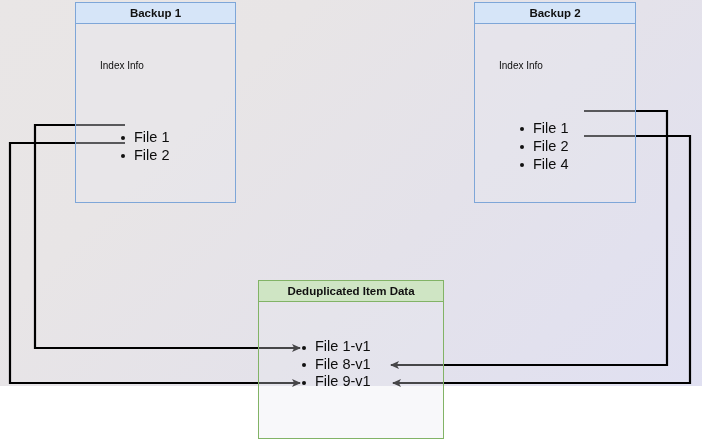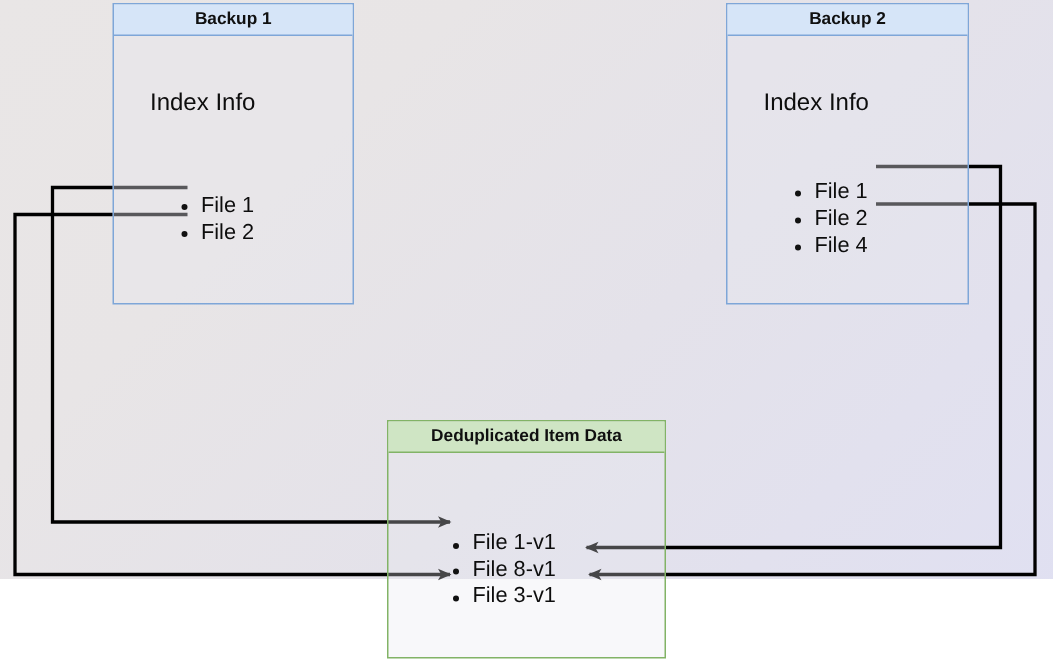--- a/index.html
+++ b/index.html
@@ -54,21 +54,21 @@
     border-bottom: 1px solid #82b366;
   }
   .node-body {
     position: relative;
     height: calc(100% - 21px);
   }
   .index-label {
     position: absolute;
     left: 24px;
     top: 36px;
-    font-size: 16px;
+    font-size: 10px;
     color: #0d0d0d;
     white-space: nowrap;
     text-align: center;
   }
   .file-list {
     position: absolute;
     margin: 0;
     padding: 0;
     list-style: none;
   }
@@ -86,25 +86,25 @@
     position: absolute;
     left: 3px;
     top: 7.5px;
     width: 4px;
     height: 4px;
     border-radius: 50%;
     background: #111111;
   }
   
   #backup-1 { left: 75px;  top: 2px;   width: 161px; height: 201px; }
-  #backup-2 { left: 484px; top: 2px;   width: 162px; height: 201px; }
+  #backup-2 { left: 474px; top: 2px;   width: 162px; height: 201px; }
   #dedup    { left: 258px; top: 280px; width: 186px; height: 159px; }
   #backup-1 .file-list { left: 42px; top: 104px; }
   #backup-2 .file-list { left: 42px; top: 95px; }
-  #dedup .file-list    { left: 40px; top: 52px; }
+  #dedup .file-list    { left: 40px; top: 36px; }
   #dedup .file-list li { height: 17.5px; line-height: 17.5px; }
 </style>
 </head>
 <body>
 
 <div id="canvas">
 
   <svg id="edges" viewBox="0 0 702 442" width="702" height="442" xmlns="http://www.w3.org/2000/svg">
     <defs>
       <marker id="arrow-r" markerWidth="9" markerHeight="9" refX="8" refY="4.5" orient="auto" markerUnits="userSpaceOnUse">
@@ -146,18 +146,18 @@
       </ul>
     </div>
   </div>
 
   <div class="node green" id="dedup">
     <div class="node-header">Deduplicated Item Data</div>
     <div class="node-body">
       <ul class="file-list">
         <li>File 1-v1</li>
         <li>File 8-v1</li>
-        <li>File 3-v1</li>
+        <li>File 9-v1</li>
       </ul>
     </div>
   </div>
 
 </div>
 
 </body></html>

